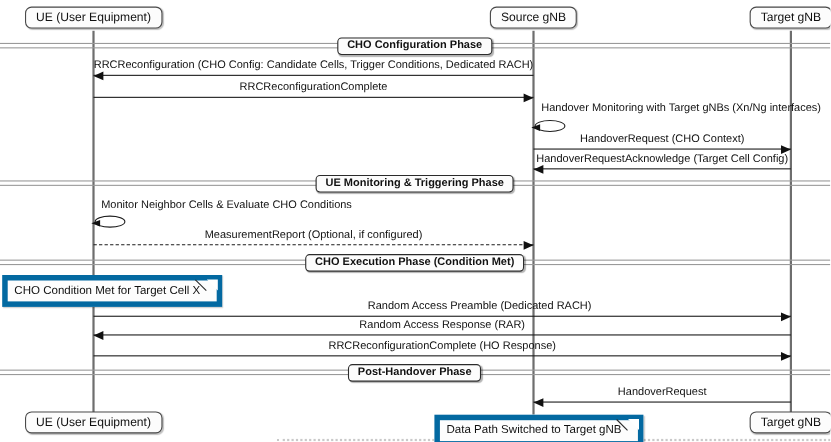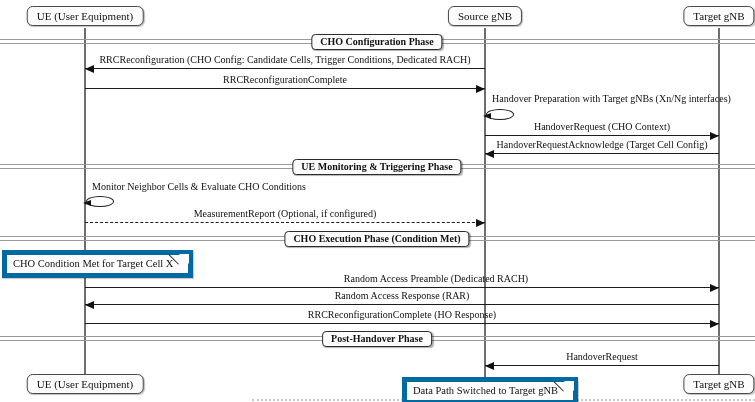--- a/index.html
+++ b/index.html
@@ -1,18 +1,18 @@
 <!DOCTYPE html>
 <html><head>
 <meta charset="utf-8">
 <style>
   html,body{margin:0;padding:0;background:#ffffff;}
   #canvas{
     position:relative;width:755px;height:402px;background:#ffffff;overflow:hidden;
-    font-family:Liberation Serif, serif;color:#111;
+    font-family:Liberation Sans, sans-serif;color:#111;
   }
   .participant{
     position:absolute;transform:translateX(-50%);
     background:#fcfcfc;border:1.4px solid #4a4a4a;border-radius:6px;
     padding:3px 9px;font-size:11px;white-space:nowrap;z-index:6;
     box-shadow:1px 1px 1px rgba(0,0,0,0.25);
   }
   .lifeline{position:absolute;width:1.5px;background:#6e6e6e;z-index:0;}
   .divider-line{
     position:absolute;left:0;width:755px;height:2.5px;z-index:1;
@@ -75,21 +75,21 @@
     <div class="participant" style="left: 85px; top: 374px;">UE (User Equipment)</div>
     <div class="participant" style="left: 719px; top: 374px;">Target gNB</div>
     <div class="divider-line" style="top: 39px;"></div>
     <div class="divider-label" style="top: 42px;">CHO Configuration Phase</div>
     <div class="msg-line" style="left: 85px; top: 68px; width: 400px;"></div>
     <div class="arr left" style="left: 85px; top: 64.5px;"></div>
     <div class="msg-label" style="left: 285px; top: 54px;">RRCReconfiguration (CHO Config: Candidate Cells, Trigger Conditions, Dedicated RACH)</div>
     <div class="msg-line" style="left: 85px; top: 88px; width: 400px;"></div>
     <div class="arr right" style="left: 476px; top: 84.5px;"></div>
     <div class="msg-label" style="left: 285px; top: 74px;">RRCReconfigurationComplete</div>
-    <div class="self-label" style="left: 492px; top: 93px;">Handover Preparation with Target gNBs (Xn/Ng interfaces)</div>
+    <div class="self-label" style="left: 492px; top: 93px;">Handover Monitoring with Target gNBs (Xn/Ng interfaces)</div>
     <div class="self-loop" style="left: 486px; top: 109px;"></div>
     <div class="self-arr" style="left: 483px; top: 113px;"></div>
     <div class="msg-line" style="left: 485px; top: 135px; width: 234px;"></div>
     <div class="arr right" style="left: 710px; top: 131.5px;"></div>
     <div class="msg-label" style="left: 602px; top: 121px;">HandoverRequest (CHO Context)</div>
     <div class="msg-line" style="left: 485px; top: 153px; width: 234px;"></div>
     <div class="arr left" style="left: 485px; top: 149.5px;"></div>
     <div class="msg-label" style="left: 602px; top: 139px;">HandoverRequestAcknowledge (Target Cell Config)</div>
     <div class="divider-line" style="top: 164px;"></div>
     <div class="divider-label" style="top: 167px;">UE Monitoring &amp; Triggering Phase</div>

